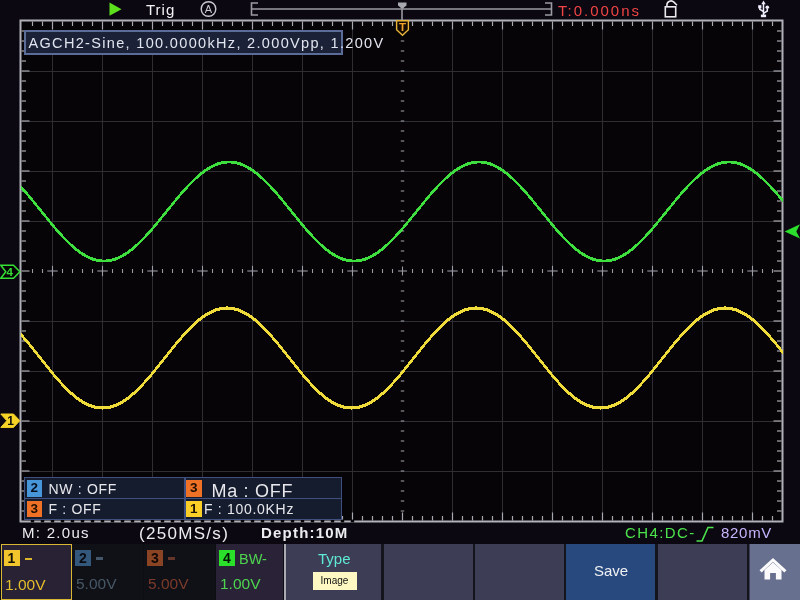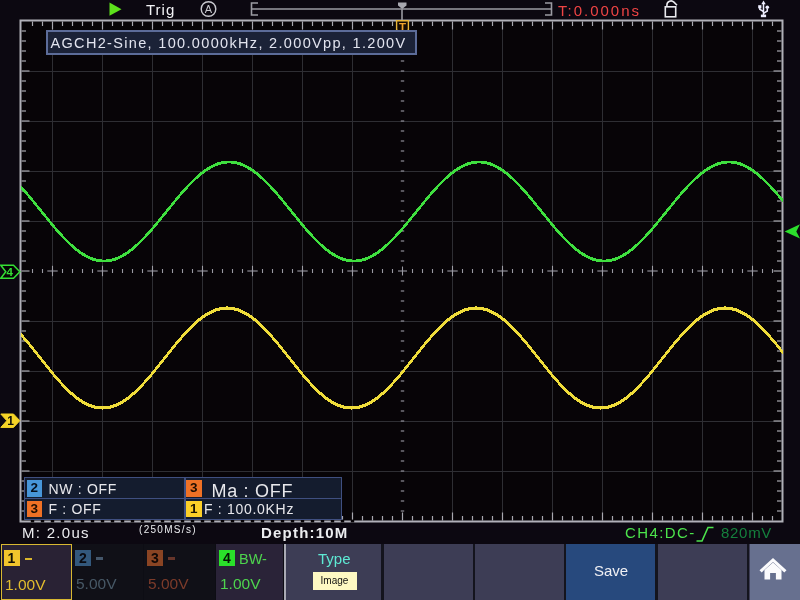--- a/index.html
+++ b/index.html
@@ -520,42 +520,42 @@
   <rect x="330.8" y="519.6" width="3.4" height="2.8" fill="#070407"></rect>
   <rect x="340.8" y="519.6" width="3.4" height="2.8" fill="#070407"></rect>
   <rect x="350.8" y="519.6" width="3.4" height="2.8" fill="#070407"></rect>
 
   <polyline points="696.5,541 702,541 708,527.5 713.5,527.5" fill="none" stroke="#4ce44c" stroke-width="1.6"></polyline>
 </svg>
 
 <div class="txt" style="left:146px;top:1px;font-size:15px;color:#f2f2f5;letter-spacing:1px;">Trig</div>
 <div class="txt" style="left:558px;top:2px;font-size:15px;color:#ef4444;letter-spacing:2px;">T:0.000ns</div>
 
-<div class="abs" style="left:46px;top:30px;width:371px;height:25px;background:#1b2237;border:2px solid #5c6c99;">
+<div class="abs" style="left:24px;top:30px;width:319px;height:25px;background:#1b2237;border:2px solid #5c6c99;">
   <div class="txt" style="left:2.5px;top:2.5px;font-size:14.5px;color:#e2e4ef;letter-spacing:1.33px;">AGCH2-Sine, 100.0000kHz, 2.000Vpp, 1.200V</div>
 </div>
 
 <div class="abs" style="left:23.5px;top:476.5px;width:318px;height:43px;background:#141c2e;border:1px solid #3f4f80;">
   <div class="abs" style="left:0;top:20px;width:316px;height:1.5px;background:#3f4f80;"></div>
   <div class="abs" style="left:159.5px;top:0;width:1.5px;height:41px;background:#3f4f80;"></div>
   <div class="abs" style="left:2px;top:2.5px;width:15.5px;height:16.5px;background:#4796d9;color:#06101e;font-size:13.5px;font-weight:bold;text-align:center;line-height:16.5px;">2</div>
   <div class="txt" style="left:24px;top:3px;font-size:14px;color:#e8e8ec;letter-spacing:0.7px;">NW : OFF</div>
   <div class="abs" style="left:161.5px;top:2.5px;width:15.5px;height:16.5px;background:#ef7125;color:#1e0e02;font-size:13.5px;font-weight:bold;text-align:center;line-height:16.5px;">3</div>
   <div class="txt" style="left:187px;top:3px;font-size:18px;color:#e8e8ec;letter-spacing:0.7px;">Ma : OFF</div>
   <div class="abs" style="left:2px;top:23px;width:15.5px;height:16.5px;background:#ef7125;color:#1e0e02;font-size:13.5px;font-weight:bold;text-align:center;line-height:16.5px;">3</div>
   <div class="txt" style="left:24px;top:23.5px;font-size:14px;color:#e8e8ec;letter-spacing:0.7px;">F : OFF</div>
   <div class="abs" style="left:161.5px;top:23px;width:15.5px;height:16.5px;background:#fccf28;color:#1e1602;font-size:13.5px;font-weight:bold;text-align:center;line-height:16.5px;">1</div>
   <div class="txt" style="left:179.5px;top:23.5px;font-size:14px;color:#e8e8ec;letter-spacing:0.7px;">F : 100.0KHz</div>
 </div>
 
 <div class="txt" style="left:22px;top:524px;font-size:15px;color:#ecedf0;letter-spacing:1.3px;">M: 2.0us</div>
-<div class="txt" style="left:139px;top:524px;font-size:10px;color:#ecedf0;letter-spacing:1.3px;">(250MS/s)</div>
+<div class="txt" style="left:139px;top:524px;font-size:17px;color:#ecedf0;letter-spacing:1.3px;">(250MS/s)</div>
 <div class="txt" style="left:261px;top:524px;font-size:15px;color:#ecedf0;letter-spacing:1.2px;font-weight:bold;">Depth:10M</div>
 <div class="txt" style="left:625px;top:524px;font-size:15px;color:#4ce44c;letter-spacing:1.4px;">CH4:DC-</div>
-<div class="txt" style="left:721px;top:524px;font-size:15px;color:#15803d;letter-spacing:0.7px;">820mV</div>
+<div class="txt" style="left:721px;top:524px;font-size:15px;color:#c4b5fd;letter-spacing:0.7px;">820mV</div>
 
 <div class="abs" style="left:0;top:544px;width:800px;height:56px;background:#0d0d14;"></div>
 <div class="abs" style="left:285px;top:544px;width:515px;height:56px;background:#3d3d55;"></div>
 
 <div class="abs" style="left:0.5px;top:544px;width:71px;height:55.5px;background:#292234;border:1px solid #d8b832;">
   <div class="abs" style="left:2px;top:5px;width:16px;height:16px;background:#f2c52c;color:#141204;font-size:14px;font-weight:bold;text-align:center;line-height:16px;">1</div>
   <div class="abs" style="left:23.5px;top:12.5px;width:6.5px;height:2.5px;background:#d9b62c;"></div>
   <div class="txt" style="left:3.5px;top:30.5px;font-size:15.5px;color:#e2bd2e;">1.00V</div>
 </div>
 <div class="abs" style="left:72px;top:544px;width:71px;height:56px;background:#101017;">

